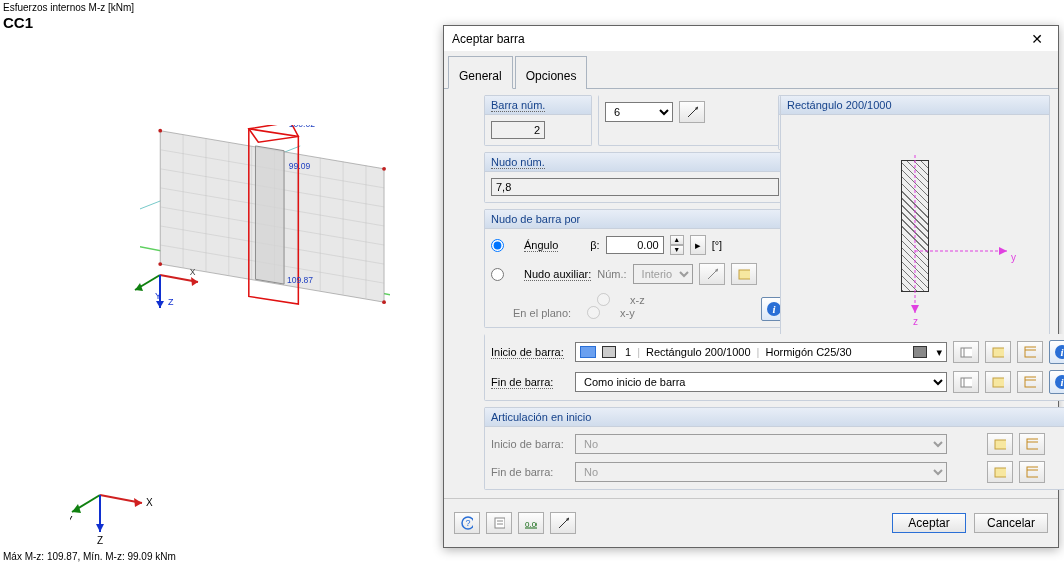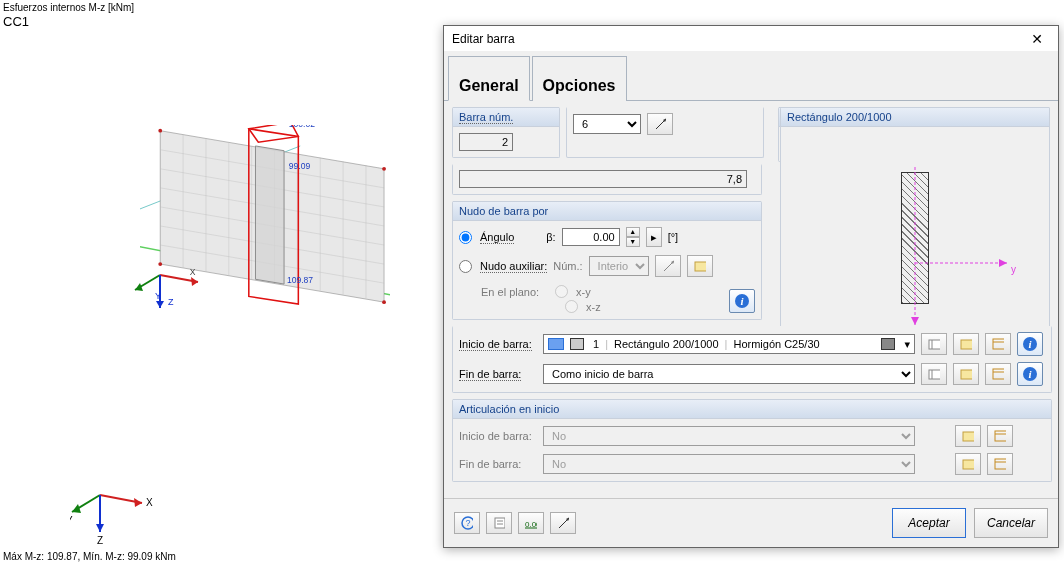--- a/index.html
+++ b/index.html
@@ -21,21 +21,21 @@
   background: #fff;
 }
 .vp-label {
   position: absolute;
   left: 3px; top: 2px;
   font-size: 10px; color: #000;
 }
 .vp-label2 {
   position: absolute;
   left: 3px; top: 14px;
-  font-size: 13px; color: #000;
+  font-size: 15px; color: #000; font-weight: bold;
 }
 .vp-status {
   position: absolute;
   left: 3px; bottom: 3px;
   font-size: 10px; color: #000;
 }
 .dots {
   position: absolute; inset: 0;
   background-image: radial-gradient(circle, #ccc 0.6px, transparent 0.6px);
   background-size: 24px 24px;
@@ -78,37 +78,37 @@
   font-size: 14px; font-family: Arial;
 }
 
 .tabrow {
   display: flex;
   border-bottom: 1px solid #aab4c0;
   padding-left: 4px; padding-top: 4px;
   background: #f0f0f0;
 }
 .tab {
-  padding: 20px 10px 5px;
+  padding: 12px 10px 5px;
   border: 1px solid #aab4c0;
   border-bottom: none;
   margin-right: 2px;
   background: #f0f0f0;
-  font-size: 16px;
+  font-size: 12px;
   position: relative;
   top: 1px;
-  font-weight: bold;
 }
 .tab.active { background: #f0f0f0; border-bottom: 1px solid #f0f0f0; top:1px; }
 
 .body {
   padding: 6px 4px 8px 8px;
   position: relative;
   height: calc(100% - 25px - 30px);
   box-sizing: border-box;
+  margin-left: 32px;
 }
 
 .group {
   border: 1px solid #c8d0dc;
   border-top: none;
   border-radius: 2px;
   margin-bottom: 6px;
   position: relative;
 }
 .group-title {
@@ -140,29 +140,28 @@
 .icon-btn {
   width: 26px; height: 22px;
   border: 1px solid #adadad;
   background: linear-gradient(#fdfdfd,#e6e6e6);
   display: inline-flex; align-items: center; justify-content: center;
   font-size: 11px;
 }
 .icon-btn svg { display:block; }
 
 .btn {
-  min-width: 74px; height: 30px;
+  min-width: 74px; height: 20px;
   border: 1px solid #adadad;
   background: linear-gradient(#fdfdfd,#e6e6e6);
   font-size: 12px;
-  font-style: italic;
 }
 .btn.primary { border: 1px solid #2a6fd6; }
 
-.radio, .check { display: flex; align-items: center; gap: 8px; font-size: 11px; }
+.radio, .check { display: flex; align-items: center; gap: 20px; font-size: 11px; }
 .radio input, .check input { margin: 0; }
 
 .preview {
   position: absolute;
   right: 8px; top: 6px;
   width: 270px; height: 260px;
 }
 .preview .group-body { height: 210px; display:flex; align-items:center; justify-content:center; }
 .rect-hatch {
   width: 26px; height: 130px;
@@ -278,21 +277,21 @@
     <polygon points="2,42 11,43 8,34" fill="#108010"></polygon>
     <text x="-4" y="54" font-size="10">Y</text>
     <line x1="30" y1="25" x2="30" y2="62" stroke="#1030d0" stroke-width="2"></line>
     <polygon points="30,62 26,54 34,54" fill="#1030d0"></polygon>
     <text x="27" y="74" font-size="10">Z</text>
   </svg>
 </div>
 
 <div class="dialog">
   <div class="titlebar">
-    <span>Editar barra</span>
+    <span>Aceptar barra</span>
     <div class="close">✕</div>
   </div>
 
   <div class="tabrow">
     <div class="tab active">General</div>
     <div class="tab">Opciones</div>
   </div>
 
   <div class="body">
 
@@ -329,22 +328,23 @@
         <button class="icon-btn">
           <svg width="14" height="12">
               <rect x="1" y="1" width="12" height="10" fill="none" stroke="#c48a20"></rect>
               <line x1="1" y1="4" x2="13" y2="4" stroke="#c48a20"></line>
             </svg>
         </button>
       </div>
     </div>
 
     <div class="group col-left">
+      <div class="group-title"><span class="dotted-u">Nudo núm.</span></div>
       <div class="group-body">
-        <input class="field ro" readonly="" style="width: 288px; background: rgb(240, 240, 240); text-align: right;" value="7,8">
+        <input class="field ro" readonly="" style="width: 288px; background: rgb(240, 240, 240);" value="7,8">
       </div>
     </div>
 
     <div class="group col-left">
       <div class="group-title">Nudo de barra por</div>
       <div class="group-body" style="position:relative">
         <div class="row" style="margin-bottom:8px">
           <label class="radio">
             <input type="radio" name="giro" checked="" style="">
             <span><span class="dotted-u">Ángulo</span></span>
@@ -372,31 +372,31 @@
                 <line x1="2" y1="12" x2="10" y2="4" stroke="#888"></line>
                 <polygon points="9,3 13,1 11,5" fill="#888"></polygon>
               </svg>
           </button>
           <button class="icon-btn">
             <svg width="14" height="12">
                 <rect x="1" y="2" width="12" height="9" fill="#f7e7a0" stroke="#c4a040"></rect>
               </svg>
           </button>
         </div>
+        <div class="row" style="margin-left:106px">
+          <label class="radio disabled-text">
+            <input type="radio" disabled="" style="">
+              <span>x-z</span>
+          </label>
+        </div>
         <div class="row" style="margin-left:22px;margin-bottom:2px">
           <span class="disabled-text">En el plano:</span>
           <label class="radio disabled-text" style="margin-left:10px">
             <input type="radio" disabled="" style="">
               <span>x-y</span>
-          </label>
-        </div>
-        <div class="row" style="margin-left:106px">
-          <label class="radio disabled-text">
-            <input type="radio" disabled="" style="">
-              <span>x-z</span>
           </label>
         </div>
         <div class="info-icon" style="position:absolute;right:6px;bottom:6px">
             <span>i</span>
           </div>
       </div>
     </div>
 
     <div class="preview">
       <div class="group" style="height:260px">

